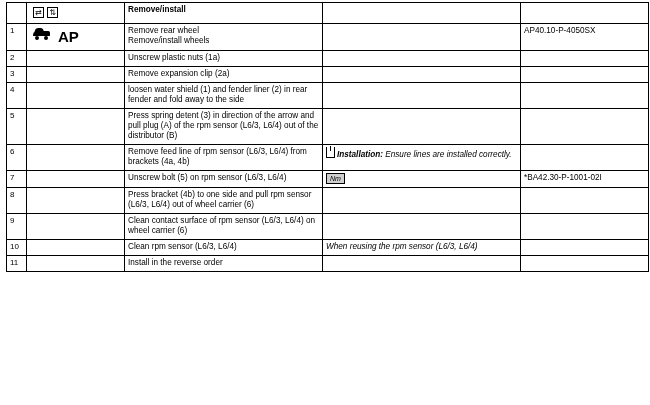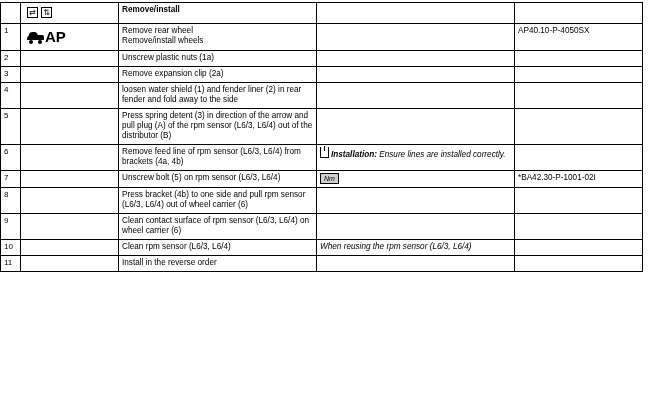--- a/index.html
+++ b/index.html
@@ -17,21 +17,21 @@
   #sheet {
     position: relative;
     width: 650px;
     height: 405px;
     box-sizing: border-box;
   }
   table.wis {
     border-collapse: collapse;
     table-layout: fixed;
     width: 528px;
-    margin: 2px 0 0 0;
+    margin: 2px 0 0 6px;
     font-size: 8.2px;
     line-height: 1.22;
   }
   table.wis td {
     border: 1px solid #000000;
     vertical-align: top;
     padding: 2px 3px 3px 3px;
     overflow: hidden;
   }
   col.c-step { width: 20px; }
@@ -162,22 +162,21 @@
     position: absolute;
     left: 6px; top: 6px;
     width: 4px; height: 3px;
     background: #000;
     transform: rotate(40deg);
   }
 
   
   .bigtag {
     display: flex;
-    align-items: center;
-    gap: 1px;
+    gap: 8px;
     font-weight: bold;
     font-size: 15px;
     letter-spacing: 0px;
     padding: 2px 3px 1px 3px;
     font-family: "Liberation Sans", sans-serif;
   }
   .carico {
     display: inline-block;
     position: relative;
     width: 17px;

